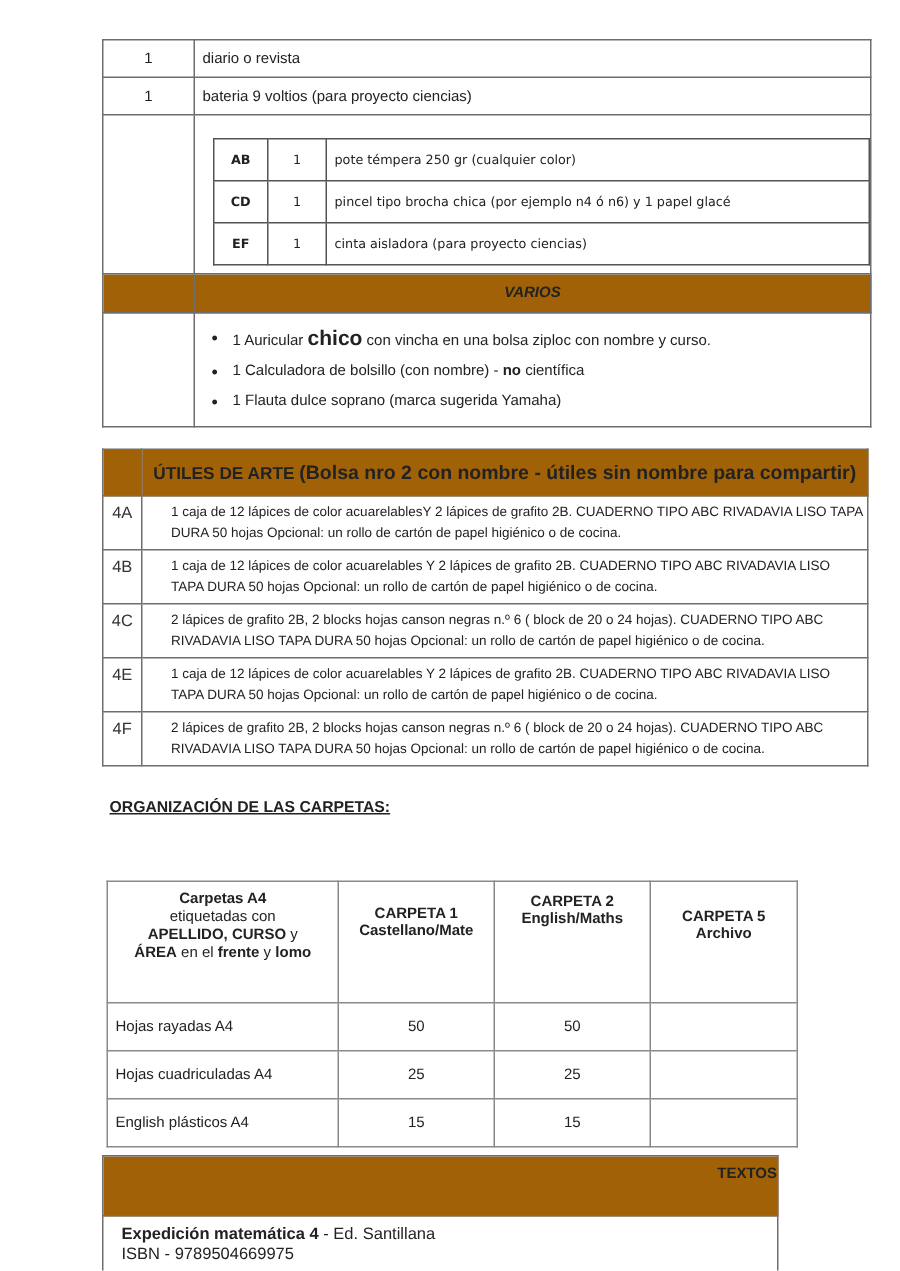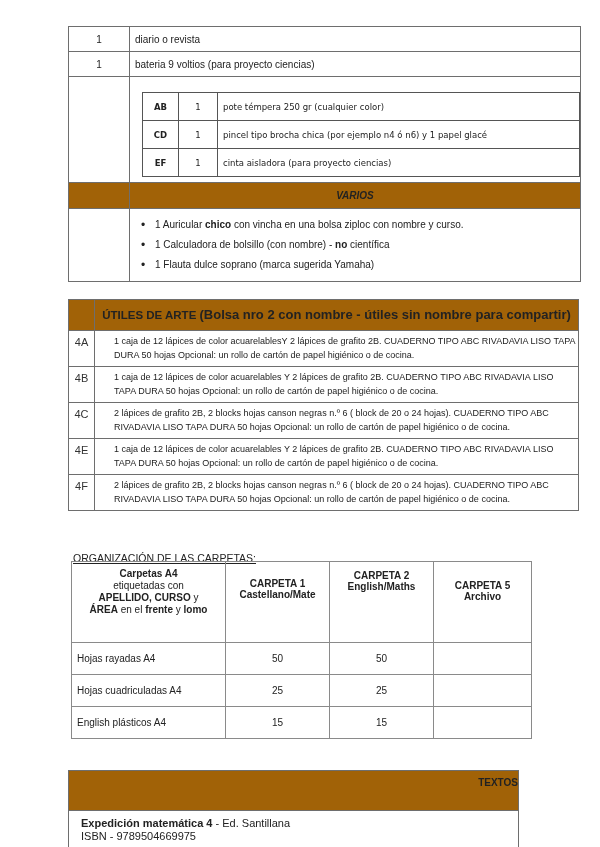--- a/index.html
+++ b/index.html
@@ -14,33 +14,33 @@
   .inner { margin: 15px 0 5px 12px; width: 438px; }
   .inner td { border: 1px solid #555; height: 27px; font-family: "DejaVu Sans", sans-serif; font-size: 8.5px; }
   .inner .code { width: 35px; text-align: center; font-weight: bold; }
   .inner .n { width: 38px; text-align: center; }
   .inner .d { padding-left: 5px; }
   .gray { background: #a16207; }
   .varios-h { height: 25px; text-align: center; font-weight: bold; font-style: italic; font-size: 10.5px; }
   .bul { margin: 6px 0 6px 0; padding-left: 25px; list-style: none; }
   .bul li { font-size: 10px; line-height: 20px; position: relative; }
   .bul li::before { content: "\2022"; position: absolute; left: -14px; font-size: 12px; }
-  .chico { font-weight: bold; font-size: 10px; }
+  .chico { font-weight: bold; font-size: 14px; }
 
   .t2 { position: absolute; left: 68px; top: 299px; width: 511px; }
   .t2 td { border: 1px solid #6e6e6e; font-size: 9px; line-height: 14px; vertical-align: top; padding: 0; }
   .t2 .hdr td { height: 26px; vertical-align: middle; }
   .t2 .lbl { width: 25px; font-size: 11px; text-align: center; padding-top: 4px; color: #333; }
   .t2 .body { padding: 3px 2px 4px 19px; }
   .t2 .title { text-align: center; font-weight: bold; font-size: 11.5px; }
   .t2 .title small { font-size: 13px; }
 
-  .org { position: absolute; left: 73px; top: 552px; font-weight: normal; font-size: 10.5px; text-decoration: underline; text-align: center; }
+  .org { position: absolute; left: 73px; top: 532px; font-weight: bold; font-size: 10.5px; text-decoration: underline; text-align: center; }
 
-  .t3 { position: absolute; left: 71px; top: 561px; width: 461px; }
+  .t3 { position: absolute; left: 71px; top: 587px; width: 461px; }
   .t3 td { border: 1px solid #8a8a8a; font-size: 10px; padding: 0; }
   .t3 .h td { height: 62px; text-align: center; vertical-align: top; padding-top: 8px; font-weight: bold; }
   .t3 .h .c0 { font-weight: normal; line-height: 12px; padding-top: 6px; }
   .t3 .h .c3 { padding-top: 18px; }
   .t3 .h .c1 { padding-top: 16px; }
   .t3 .row td { height: 31px; }
   .t3 .c0 { width: 148px; }
   .t3 .c1, .t3 .c2 { width: 103px; text-align: center; }
   .t3 .rl { padding-left: 5px; }
   .t3 b { font-weight: bold; }

